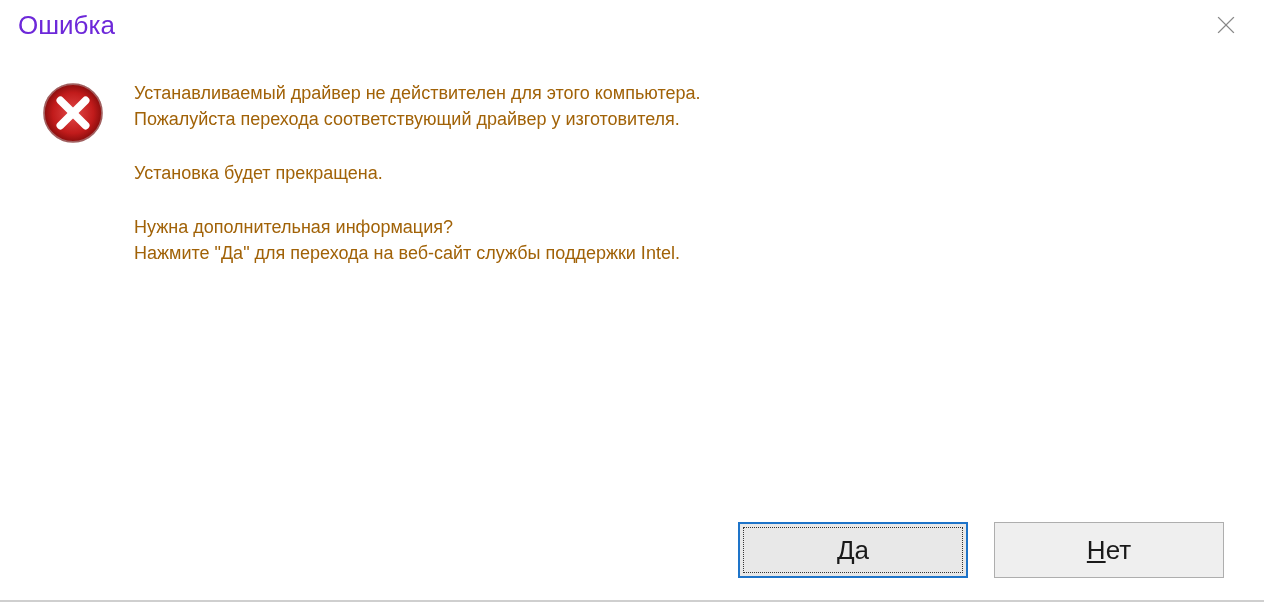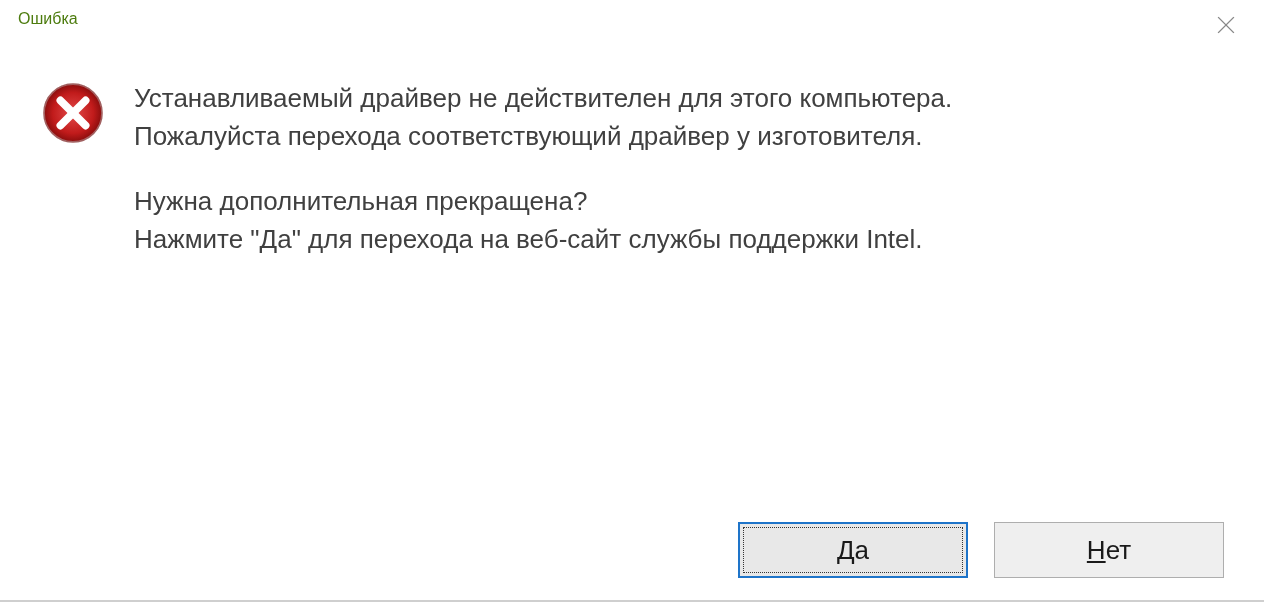--- a/index.html
+++ b/index.html
@@ -12,22 +12,22 @@
       position: relative;
     }
     .titlebar {
       display: flex;
       justify-content: space-between;
       align-items: flex-start;
       padding: 10px 18px 0 18px;
       height: 50px;
     }
     .title {
-      font-size: 16px;
-      color: #4d7c0f;
+      font-size: 26px;
+      color: #6d28d9;
       font-weight: 400;
     }
     .close-btn {
       width: 40px;
       height: 30px;
       display: flex;
       align-items: center;
       justify-content: center;
       cursor: pointer;
       color: #777;
@@ -47,22 +47,22 @@
     .icon-col {
       flex-shrink: 0;
       padding-top: 2px;
     }
     .error-circle {
       width: 62px;
       height: 62px;
     }
     .msg-col {
       flex: 1;
-      font-size: 26px;
-      color: #404040;
+      font-size: 18px;
+      color: #a16207;
       line-height: 1.45;
     }
     .msg-col p {
       margin-bottom: 0;
     }
     .para-gap { margin-top: 28px; }
     .buttons {
       position: absolute;
       bottom: 24px;
       right: 40px;
@@ -123,21 +123,22 @@
       </defs>
       <circle cx="32" cy="32" r="30" fill="url(#rg)" stroke="#6e0a0a" stroke-width="1.5"></circle>
       <circle cx="32" cy="32" r="30" fill="none" stroke="#ffffff" stroke-width="2" opacity="0.35"></circle>
       <line x1="19" y1="19" x2="45" y2="45" stroke="#ffffff" stroke-width="8" stroke-linecap="round"></line>
       <line x1="45" y1="19" x2="19" y2="45" stroke="#ffffff" stroke-width="8" stroke-linecap="round"></line>
     </svg>
   </div>
   <div class="msg-col">
     <p>Устанавливаемый драйвер не действителен для этого компьютера.</p>
     <p>Пожалуйста перехода соответствующий драйвер у изготовителя.</p>
-    <p class="para-gap">Нужна дополнительная прекращена?</p>
+    <p class="para-gap">Установка будет прекращена.</p>
+    <p class="para-gap">Нужна дополнительная информация?</p>
     <p>Нажмите "Да" для перехода на веб-сайт службы поддержки Intel.</p>
   </div>
 </div>
 
 <div class="buttons">
   <button class="btn default">
     <span class="mnemonic">Д</span>
       <span>а</span>
   </button>
   <button class="btn">

